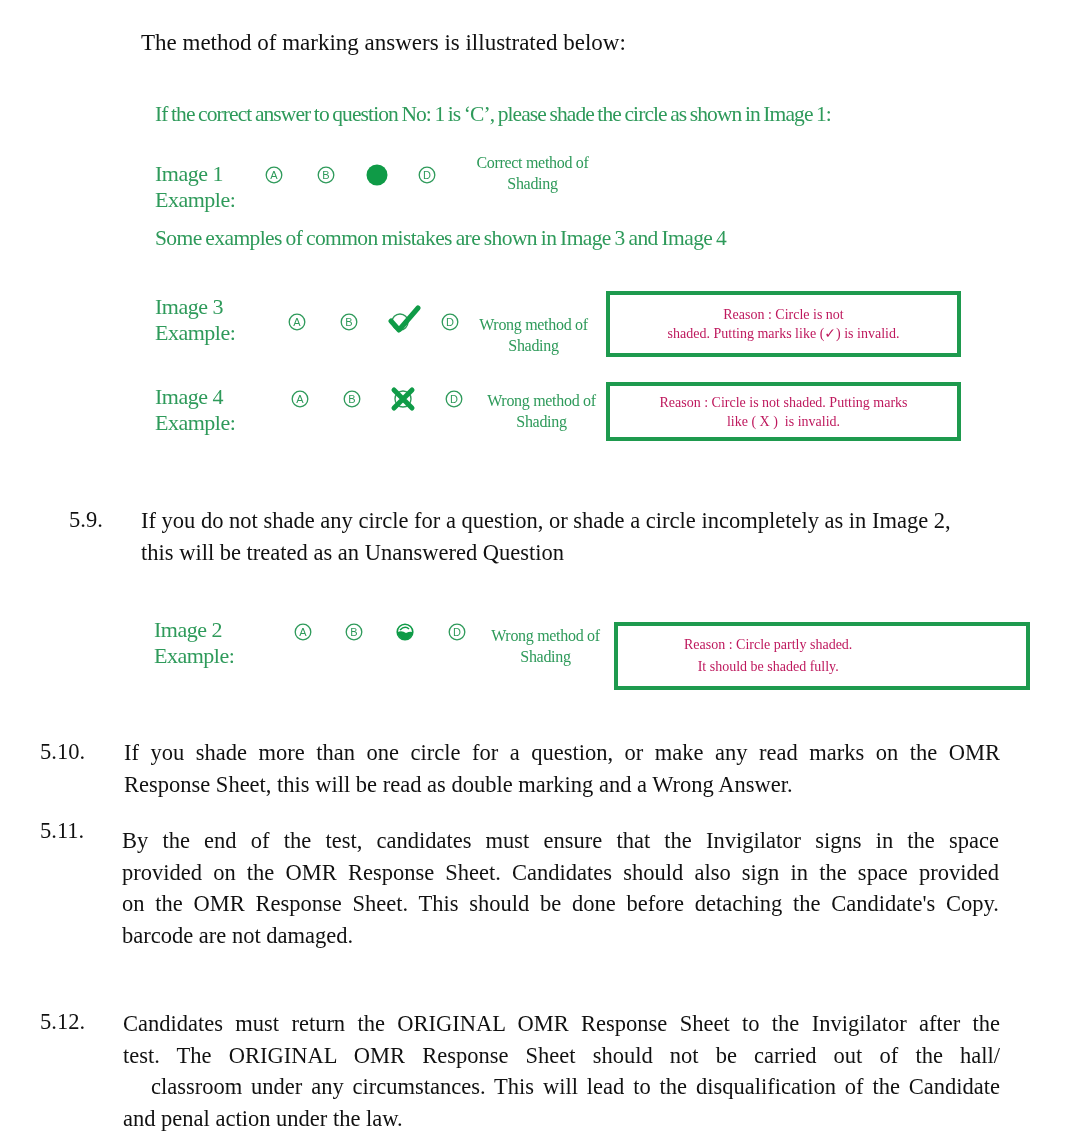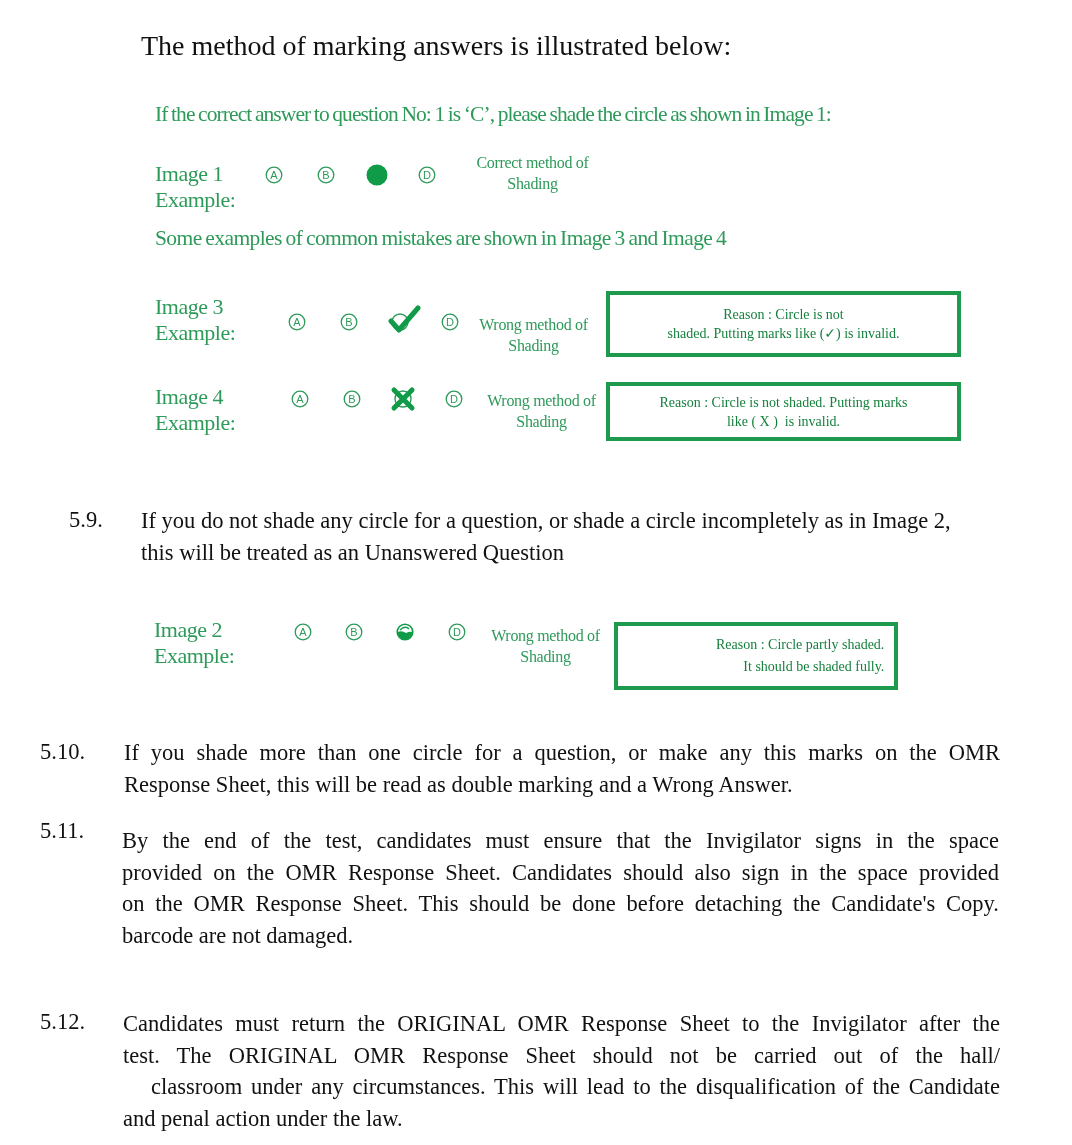--- a/index.html
+++ b/index.html
@@ -1,30 +1,30 @@
 <!DOCTYPE html>
 <html><head>
   <meta charset="utf-8">
   <style>
     html, body { margin:0; padding:0; background:#ffffff; }
     body { width:1072px; height:1145px; position:relative; overflow:hidden;
            font-family:"Liberation Serif", "DejaVu Serif", serif; color:#1a1a1a; }
     .abs { position:absolute; }
-    .intro { left:141px; top:30px; font-size:28px; color:#111; }
+    .intro { left:141px; top:30px; font-size:23px; color:#111; }
     .green { color:#2e9a5a; }
     .instr { left:155px; top:102px; font-size:21.5px; letter-spacing:-0.9px; word-spacing:-1px; }
     .mistakes { left:155px; top:226px; font-size:21.5px; letter-spacing:-0.6px; word-spacing:-1px; }
     .ex-label { font-size:22px; line-height:26px; letter-spacing:-0.5px; }
     .ex-label div { white-space:nowrap; }
     .bubble { position:absolute; width:18px; height:18px; }
     .bubble svg { width:18px; height:18px; display:block; }
     .method { font-size:16px; text-align:center; line-height:21px; letter-spacing:-0.3px; }
     .reason-box { border:4px solid #1e9a4e; box-sizing:border-box; display:flex;
                   align-items:center; justify-content:center; text-align:center;
-                  font-size:14px; line-height:19px; color:#15803d; }
+                  font-size:14px; line-height:19px; color:#be185d; }
     .para { font-size:22.5px; line-height:31.5px; color:#111; }
     .num { position:absolute; font-size:22.5px; color:#111; }
     .ptext { position:absolute; text-align:justify; }
     .ptext span.line { display:block; }
   </style>
 </head>
 <body>
 
 <div class="abs intro">The method of marking answers is illustrated below:</div>
 
@@ -186,30 +186,30 @@
     <svg viewBox="0 0 18 18">
         <circle cx="9" cy="9" r="7.8" fill="none" stroke="#2e9a5a" stroke-width="1.3"></circle>
         <text x="9" y="13" text-anchor="middle" font-family="Liberation Sans, sans-serif" font-size="11" fill="#2e9a5a">D</text>
       </svg>
   </div>
 </div>
 <div class="abs method green" style="left:478px; top:625px; width:135px;">
   <div>Wrong method of</div>
   <div>Shading</div>
 </div>
-<div class="abs reason-box" style="left:614px; top:622px; width:284px; height:68px; justify-content:flex-start; padding-left:98px; text-align:right;">
+<div class="abs reason-box" style="left:614px; top:622px; width:416px; height:68px; justify-content:flex-start; padding-left:66px; text-align:center;">
   <div>
     <div style="line-height:22px;">Reason : Circle partly shaded.</div>
     <div style="line-height:22px;">It should be shaded fully.</div>
   </div>
 </div>
 
 <div class="num" style="left:40px; top:739px;">5.10.</div>
 <div class="ptext para" style="left:124px; top:737px; width:876px;">
-  <span class="line" style="text-align-last:justify;">If you shade more than one circle for a question, or make any this marks on the OMR</span>
+  <span class="line" style="text-align-last:justify;">If you shade more than one circle for a question, or make any read marks on the OMR</span>
   <span class="line">Response Sheet, this will be read as double marking and a Wrong Answer.</span>
 </div>
 
 <div class="num" style="left:40px; top:818px;">5.11.</div>
 <div class="ptext para" style="left:122px; top:817px; width:877px;margin-top:8px;">
   <span class="line" style="text-align-last:justify;">By the end of the test, candidates must ensure that the Invigilator signs in the space</span>
   <span class="line" style="text-align-last:justify;">provided on the OMR Response Sheet. Candidates should also sign in the space provided</span>
   <span class="line" style="text-align-last:justify;">on the OMR Response Sheet. This should be done before detaching the Candidate's Copy.</span>
   <span class="line">barcode are not damaged.</span>
 </div>

